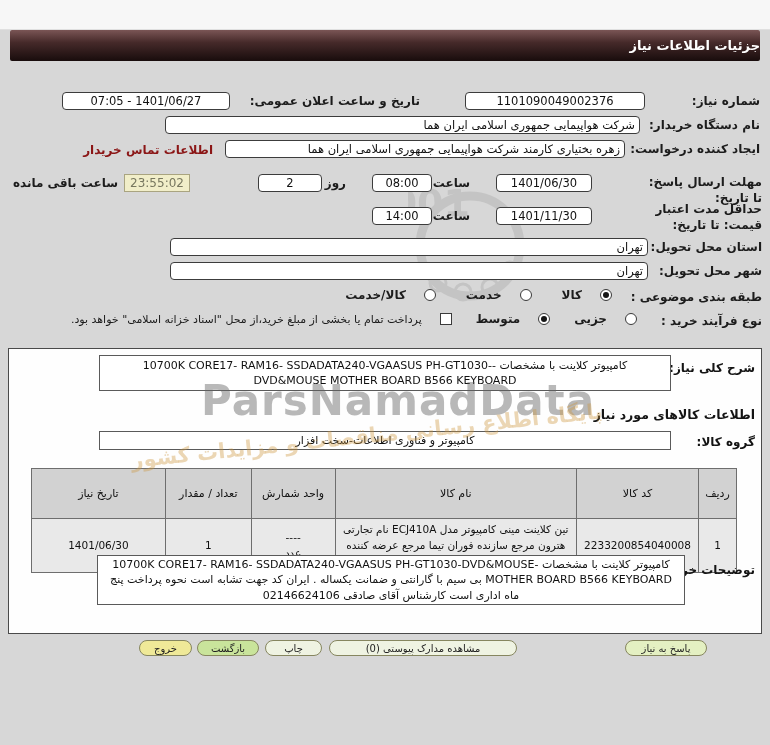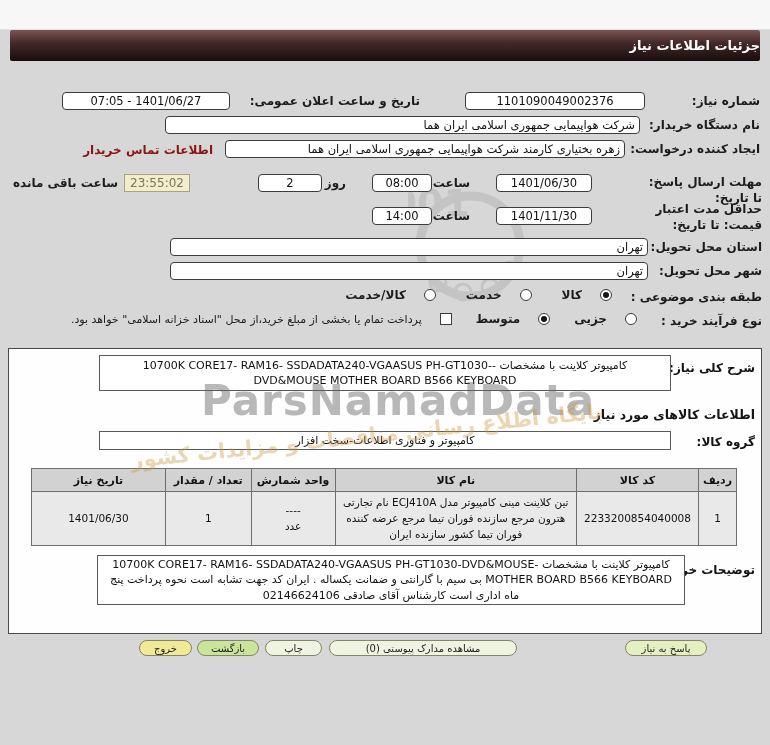--- a/index.html
+++ b/index.html
@@ -40,21 +40,21 @@
   .radio.on::after{content:"";position:absolute;inset:2px;background:#151515;border-radius:50%}
   .chk{display:inline-block;width:12px;height:12px;border:1px solid #3a3a3a;background:#fff;flex:0 0 auto}
   #whitebox{position:absolute;top:348px;left:8px;right:8px;height:286px;background:#fefefe;border:1px solid #4a4a4a}
   .wlbl{position:absolute;font-size:12px;font-weight:bold;color:#141414;white-space:nowrap}
   .box{
     position:absolute;border:1px solid #5a5a5a;background:#fff;font-size:11px;color:#111;
     text-align:center;display:flex;align-items:center;justify-content:center;
     padding:1px 8px;line-height:1.4;
   }
   #items-table{position:absolute;top:119px;right:24px;width:706px;border-collapse:collapse;font-size:11px;color:#111}
-  #items-table th{border:1px solid #6e6e6e;background:#d2d2d2;font-weight:bold;height:23px;padding:4px 3px}
+  #items-table th{border:1px solid #6e6e6e;background:#d2d2d2;font-weight:normal;height:23px;padding:18px 3px}
   #items-table td{border:1px solid #6e6e6e;background:#e9e9e9;text-align:center;vertical-align:middle;padding:3px 5px;font-size:10.5px;line-height:1.5}
   #items-table td.pre{white-space:pre-line}
   .btn{
     position:absolute;top:640px;height:16px;border:1px solid #86865f;border-radius:9px;
     font-size:10px;color:#222;display:flex;align-items:center;justify-content:center;
     cursor:pointer;font-family:inherit;white-space:nowrap;
   }
   .btn.respond{background:#e4f0c2}
   .btn.plain{background:#eff3e2}
   .btn.back{background:#c9e49b}

